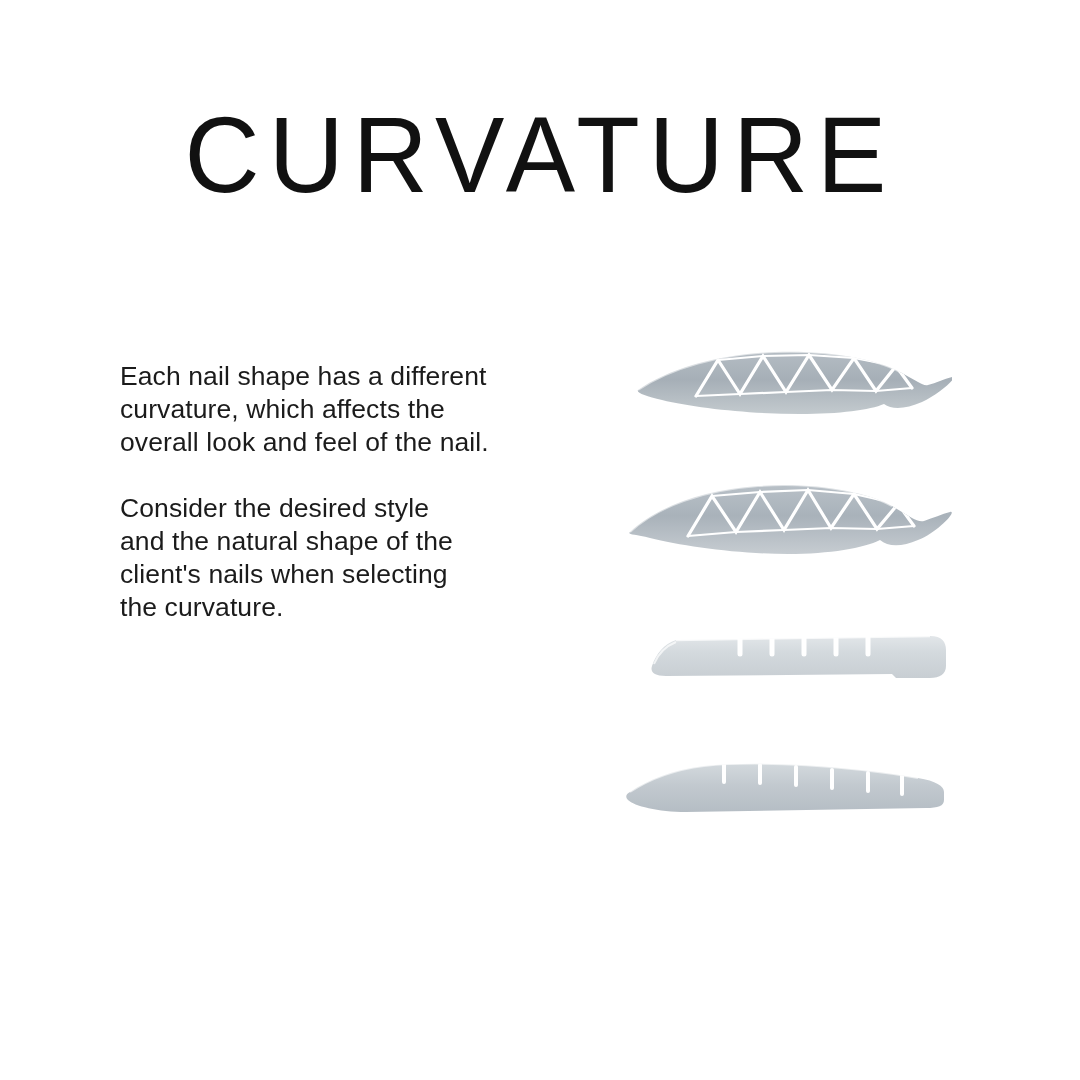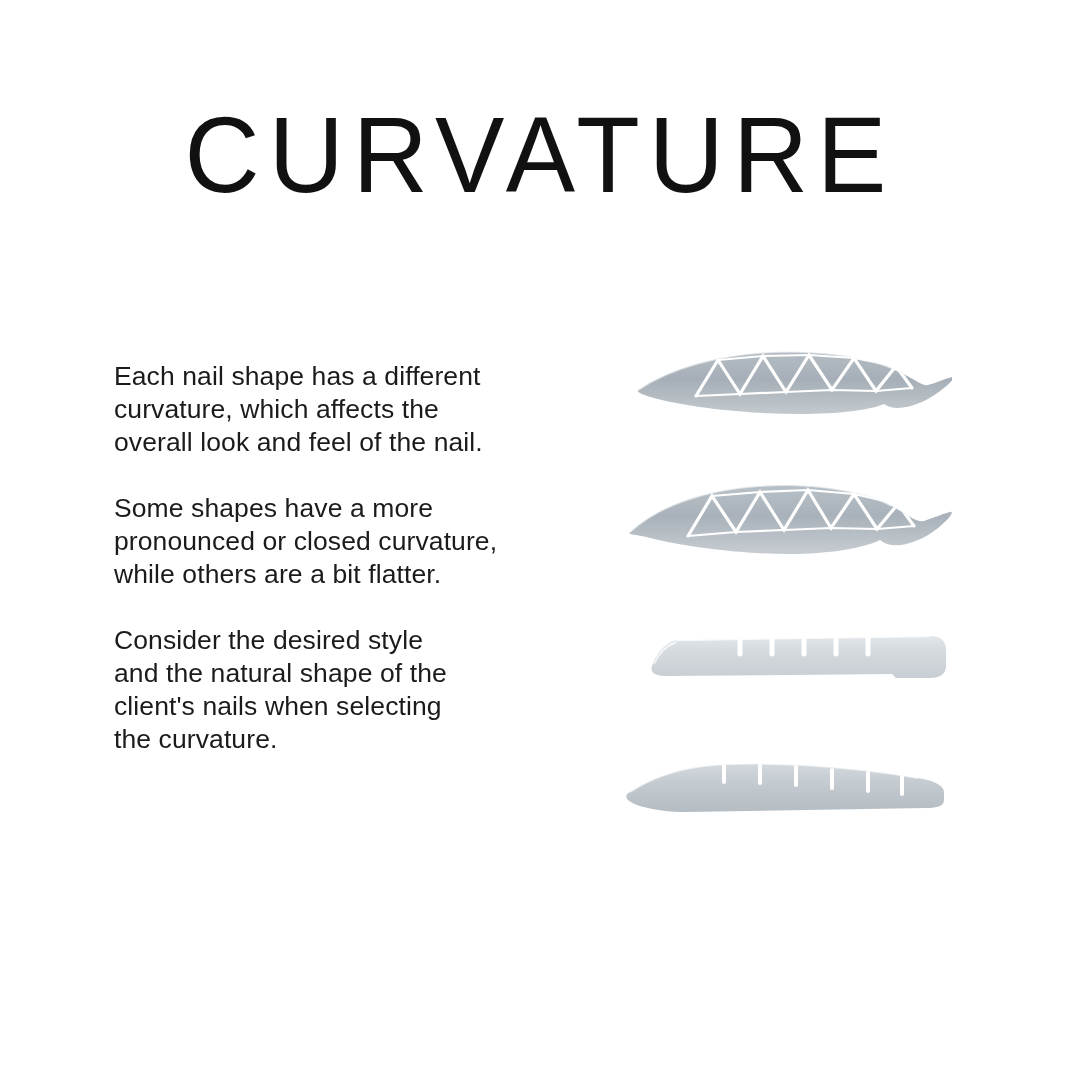--- a/index.html
+++ b/index.html
@@ -30,21 +30,21 @@
     color: #111111;
     line-height: 1.05;
     transform: scaleY(1.04);
     transform-origin: top center;
     white-space: nowrap;
   }
 
   
   .copy {
     position: absolute;
-    left: 114px;
+    left: 120px;
     top: 360px;
     width: 470px;
   }
   .para {
     font-family: "Liberation Sans", sans-serif;
     font-size: 26.5px;
     font-weight: 400;
     line-height: 33px;
     color: #1b1b1b;
     letter-spacing: 0.1px;
@@ -76,23 +76,20 @@
 <body>
 
 <div class="canvas">
 
   <div class="title">CURVATURE</div>
 
   <div class="copy">
     <p class="para">Each nail shape has a different
 curvature, which affects the
 overall look and feel of the nail.</p>
-    <p class="para">Some shapes have a more
-pronounced or closed curvature,
-while others are a bit flatter.</p>
     <p class="para">Consider the desired style
 and the natural shape of the
 client's nails when selecting
 the curvature.</p>
   </div>
 
   <div class="tips">
 
     <div class="tip tip-1">
       <svg viewBox="0 0 400 90" xmlns="http://www.w3.org/2000/svg">

